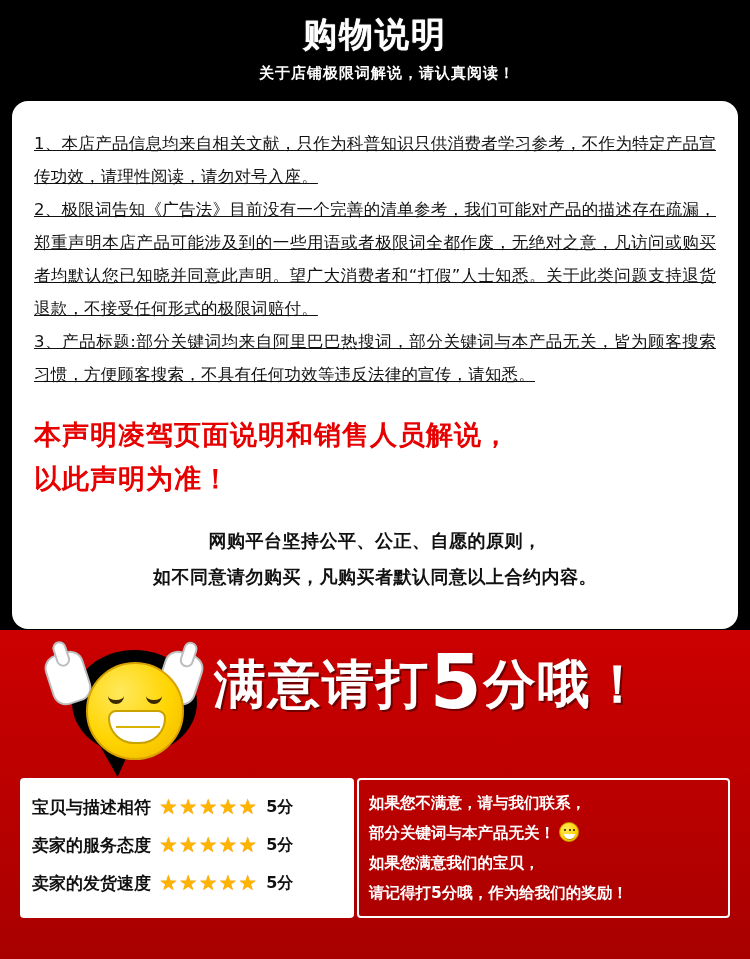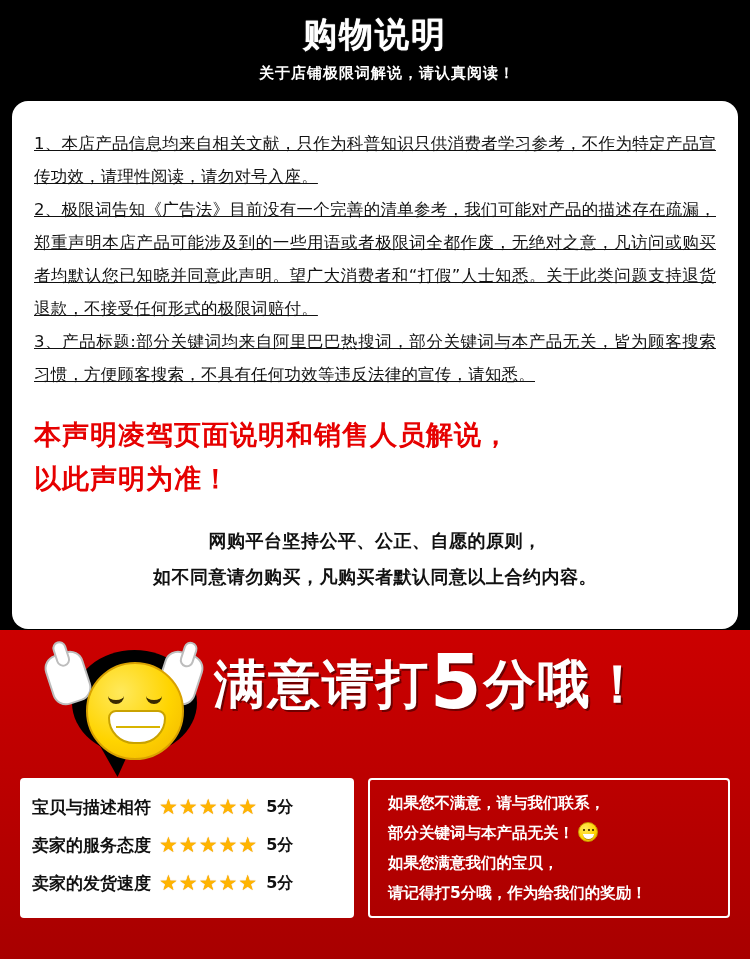--- a/index.html
+++ b/index.html
@@ -168,21 +168,21 @@
     text-shadow: 2px 2px 0 #6d0000;
   }
   .banner-text .big5 {
     font-size: 74px;
     line-height: 60px;
     vertical-align: -6px;
   }
 
   .rating-row {
     display: flex;
-    gap: 14px;
+    gap: 3px;
     padding: 0 20px;
   }
   .rating-left {
     width: 334px;
     background: #fff;
     border-radius: 4px;
     padding: 10px 12px 8px 12px;
   }
   .rating-line {
     display: flex;
@@ -206,21 +206,21 @@
   .score {
     font-size: 16px;
     font-weight: bold;
     color: #111;
     white-space: nowrap;
   }
   .rating-right {
     flex: 1;
     border: 2px solid #fff;
     border-radius: 4px;
-    padding: 8px 18px;
+    padding: 8px 10px;
     position: relative;
   }
   .rr-line {
     color: #fff;
     font-size: 15.5px;
     font-weight: bold;
     line-height: 30px;
     white-space: nowrap;
   }
   .mini-emoji {

